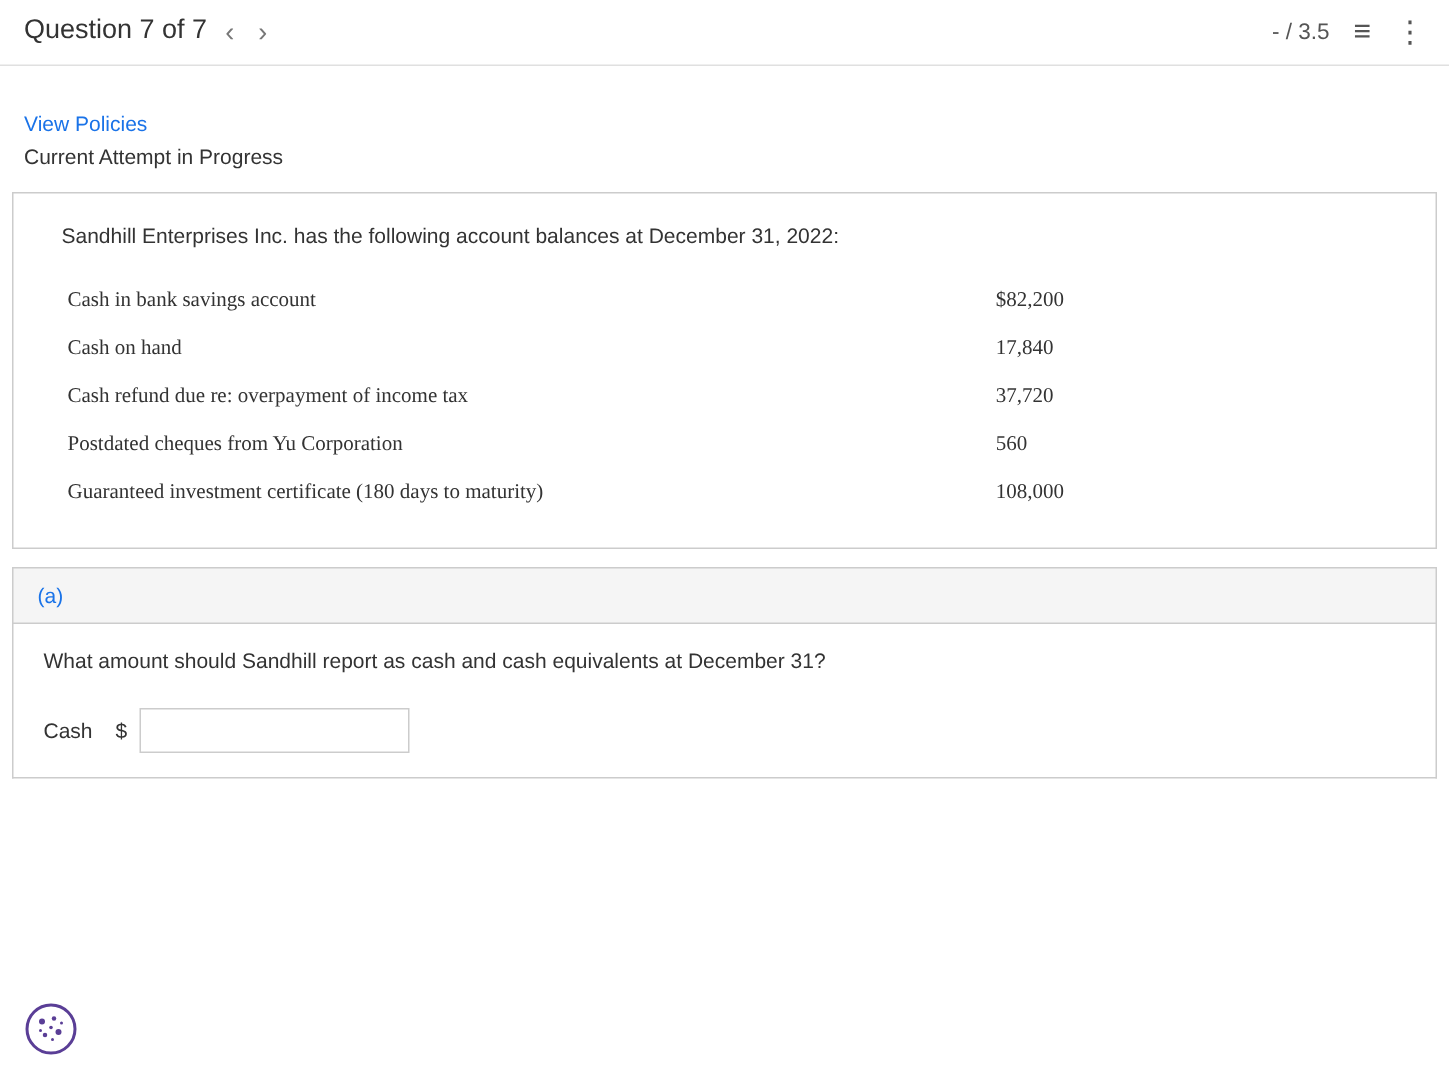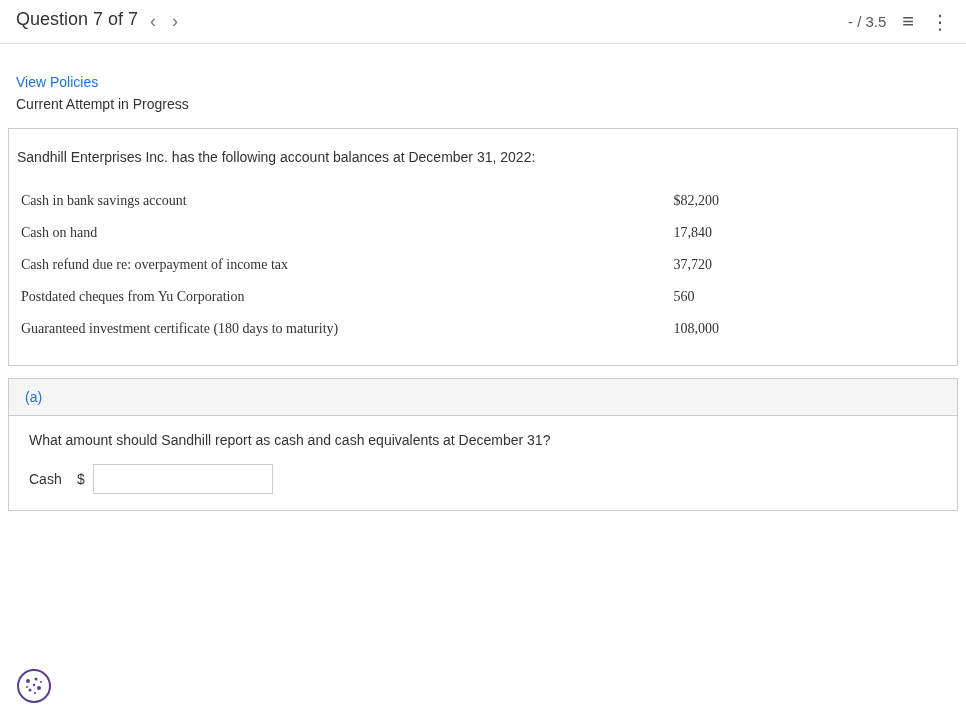--- a/index.html
+++ b/index.html
@@ -87,21 +87,21 @@
     .attempt-status {
       font-size: 14px;
       font-weight: normal;
       color: #333;
     }
 
     
     .question-card {
       border: 1px solid #ccc;
       margin: 10px 8px;
-      padding: 20px 8px;
+      padding: 20px 32px;
       background: #fff;
     }
 
     .intro-text {
       font-size: 14px;
       color: #333;
       margin-bottom: 20px;
     }
 
     .account-table {
@@ -141,27 +141,27 @@
       border: 1px solid #ccc;
       border-top: none;
       margin: 0 8px;
       padding: 16px 20px;
       background: #fff;
     }
 
     .part-question {
       font-size: 14px;
       color: #333;
-      margin-bottom: 16px;
     }
 
     .input-row {
       display: flex;
       align-items: center;
       gap: 8px;
+      margin-top: 24px;
     }
 
     .input-label {
       font-size: 14px;
       color: #333;
       min-width: 40px;
     }
 
     .dollar-sign {
       font-size: 14px;

